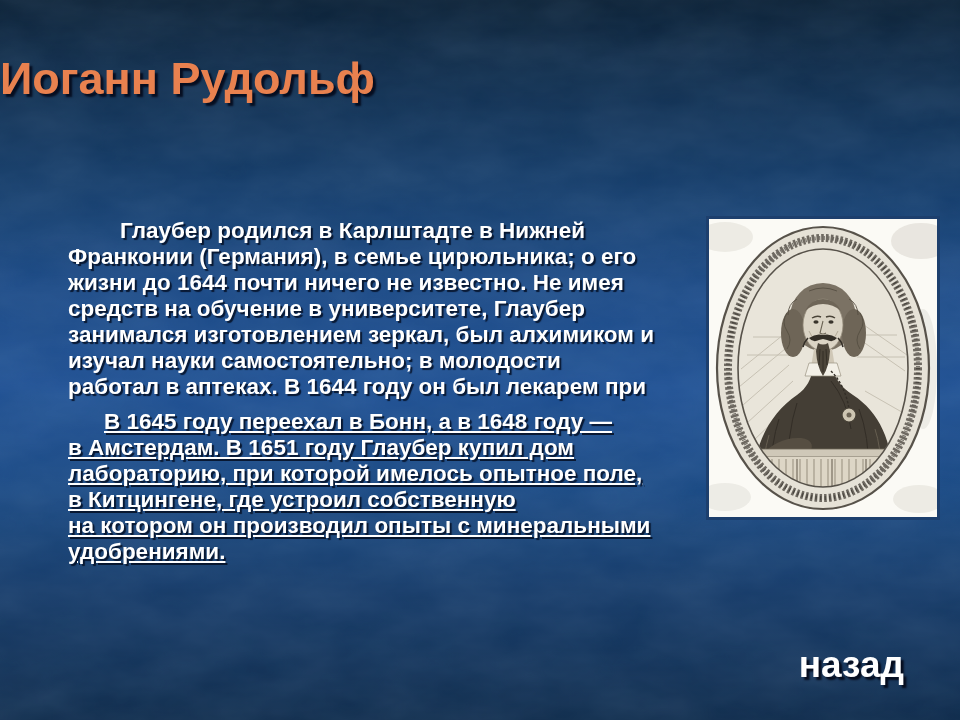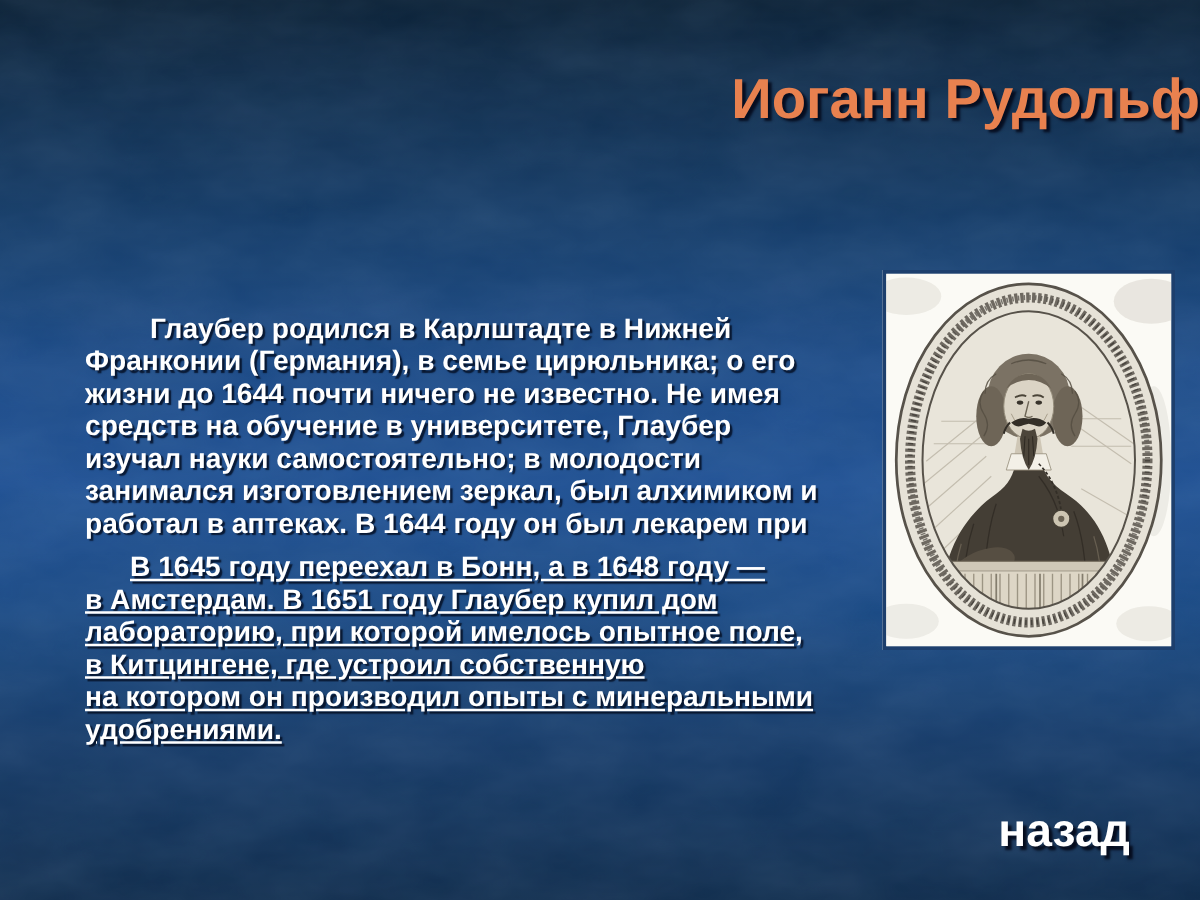--- a/index.html
+++ b/index.html
@@ -17,32 +17,31 @@
       #1a4a85 68%,
       #153a68 82%,
       var(--bg-bottom, #0e2a4a) 100%);
   }
   .bg-texture {
     position: absolute; left: 0; top: 0; width: 960px; height: 720px;
     pointer-events: none;
   }
   .slide-title {
     position: absolute; left: 0; top: 50px; width: 960px;
-    text-align: right;
+    text-align: left;
     font-size: 45px; font-weight: bold; line-height: 57px;
     color: var(--title-color, #e8814f);
     text-shadow: 3px 3px 2px rgba(5,12,30,0.95);
   }
   .body-text {
     position: absolute; left: 68px; top: 218px; width: 645px;
     font-size: 22.5px; font-weight: bold; line-height: 26px;
     color: var(--body-text-color, #ffffff);
     text-shadow: 2px 2px 1px rgba(6,18,40,0.9);
     white-space: nowrap;
-    margin-top: 32px;
   }
   .para2 { margin-top: 9px; text-decoration: underline; }
   .indent1 { padding-left: 52px; }
   .indent2 { padding-left: 36px; }
   .portrait-frame {
     position: absolute; left: 706px; top: 216px;
     width: 228px; height: 298px;
     background: #fbfaf5;
     border: 3px solid #1d3f6d;
   }
@@ -75,22 +74,22 @@
   <div class="slide-title">
     <div>Иоганн Рудольф</div>
   </div>
 
   <div class="body-text">
     <div>
       <div class="indent1">Глаубер родился в Карлштадте в Нижней</div>
       <div>Франконии (Германия), в семье цирюльника; о его</div>
       <div>жизни до 1644 почти ничего не известно. Не имея</div>
       <div>средств на обучение в университете, Глаубер</div>
+      <div>занимался изготовлением зеркал, был алхимиком и</div>
       <div>изучал науки самостоятельно; в молодости</div>
-      <div>занимался изготовлением зеркал, был алхимиком и</div>
       <div>работал в аптеках. В 1644 году он был лекарем при</div>
     </div>
     <div class="para2">
       <div class="indent2">В 1645 году переехал в Бонн, а в 1648 году —</div>
       <div>в Амстердам. В 1651 году Глаубер купил дом</div>
       <div>лабораторию, при которой имелось опытное поле,</div>
       <div>в Китцингене, где устроил собственную</div>
       <div>на котором он производил опыты с минеральными</div>
       <div>удобрениями.</div>
     </div>

